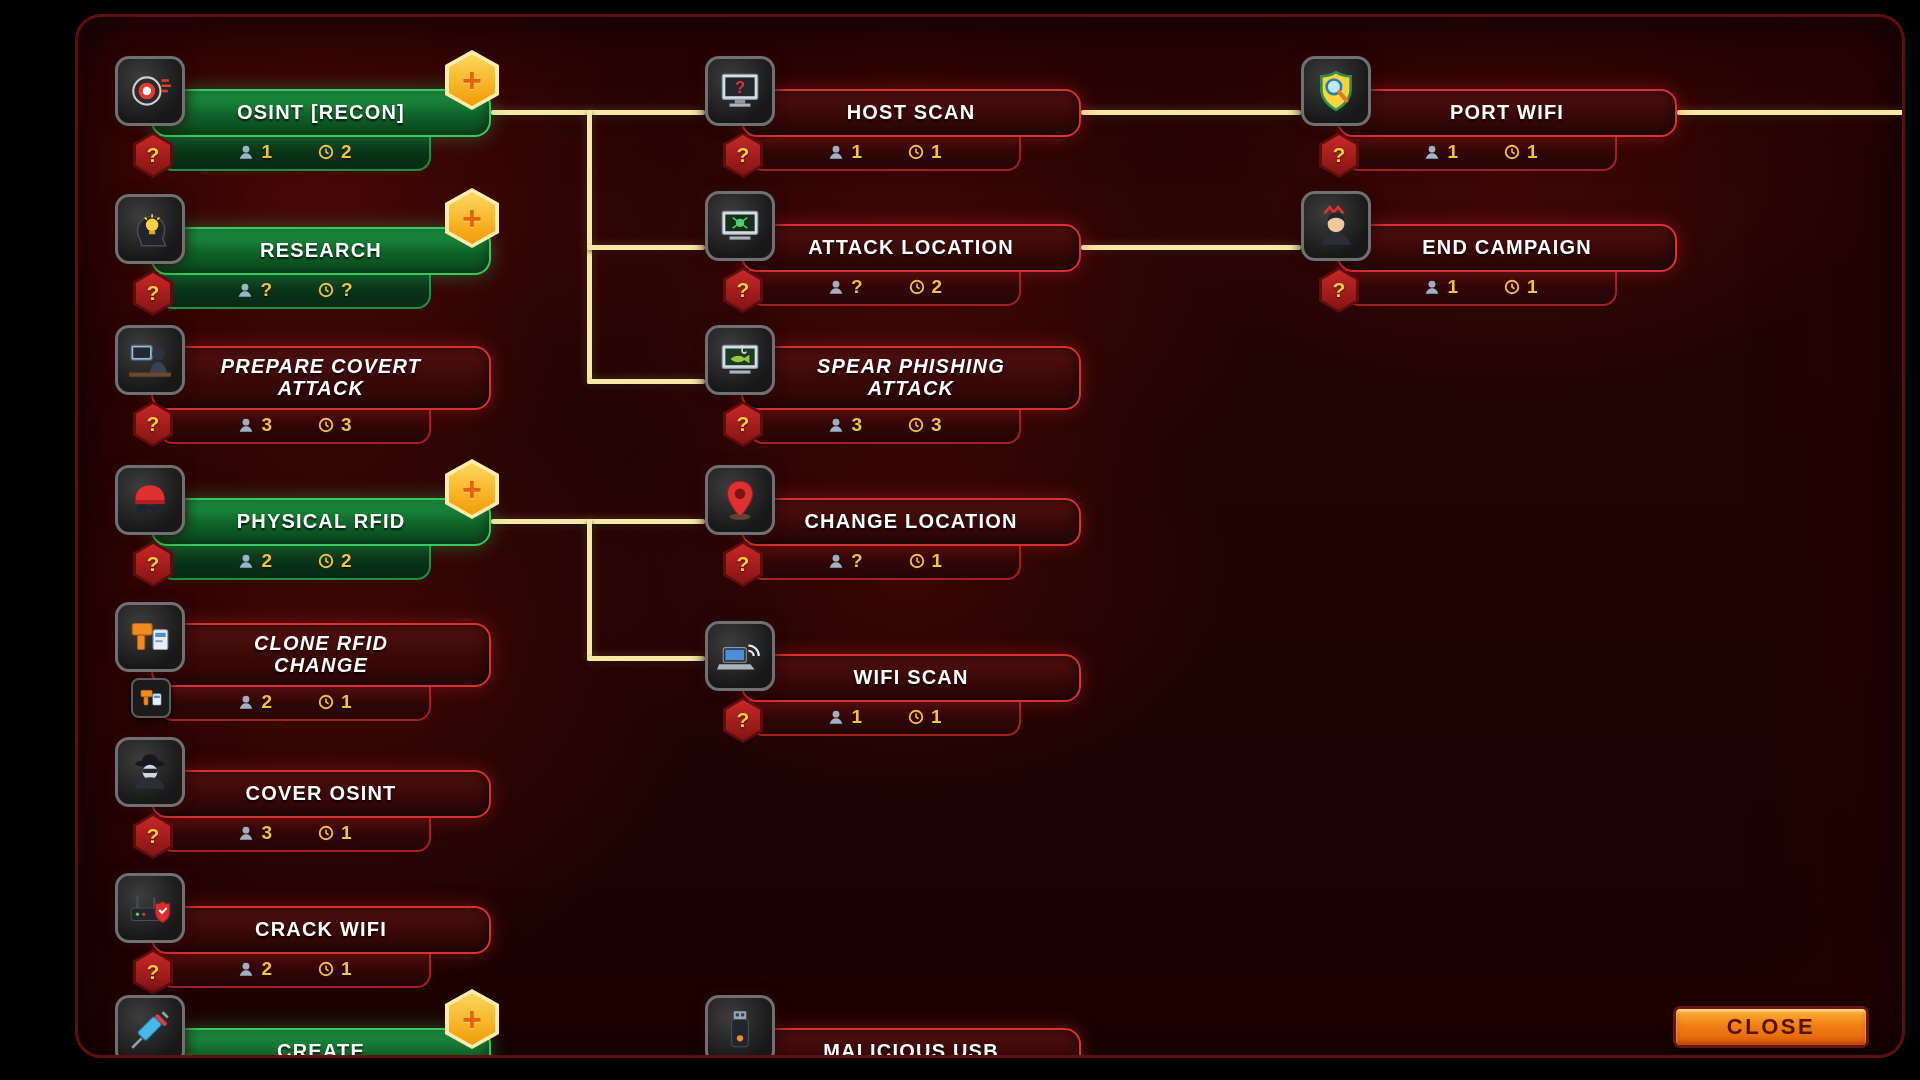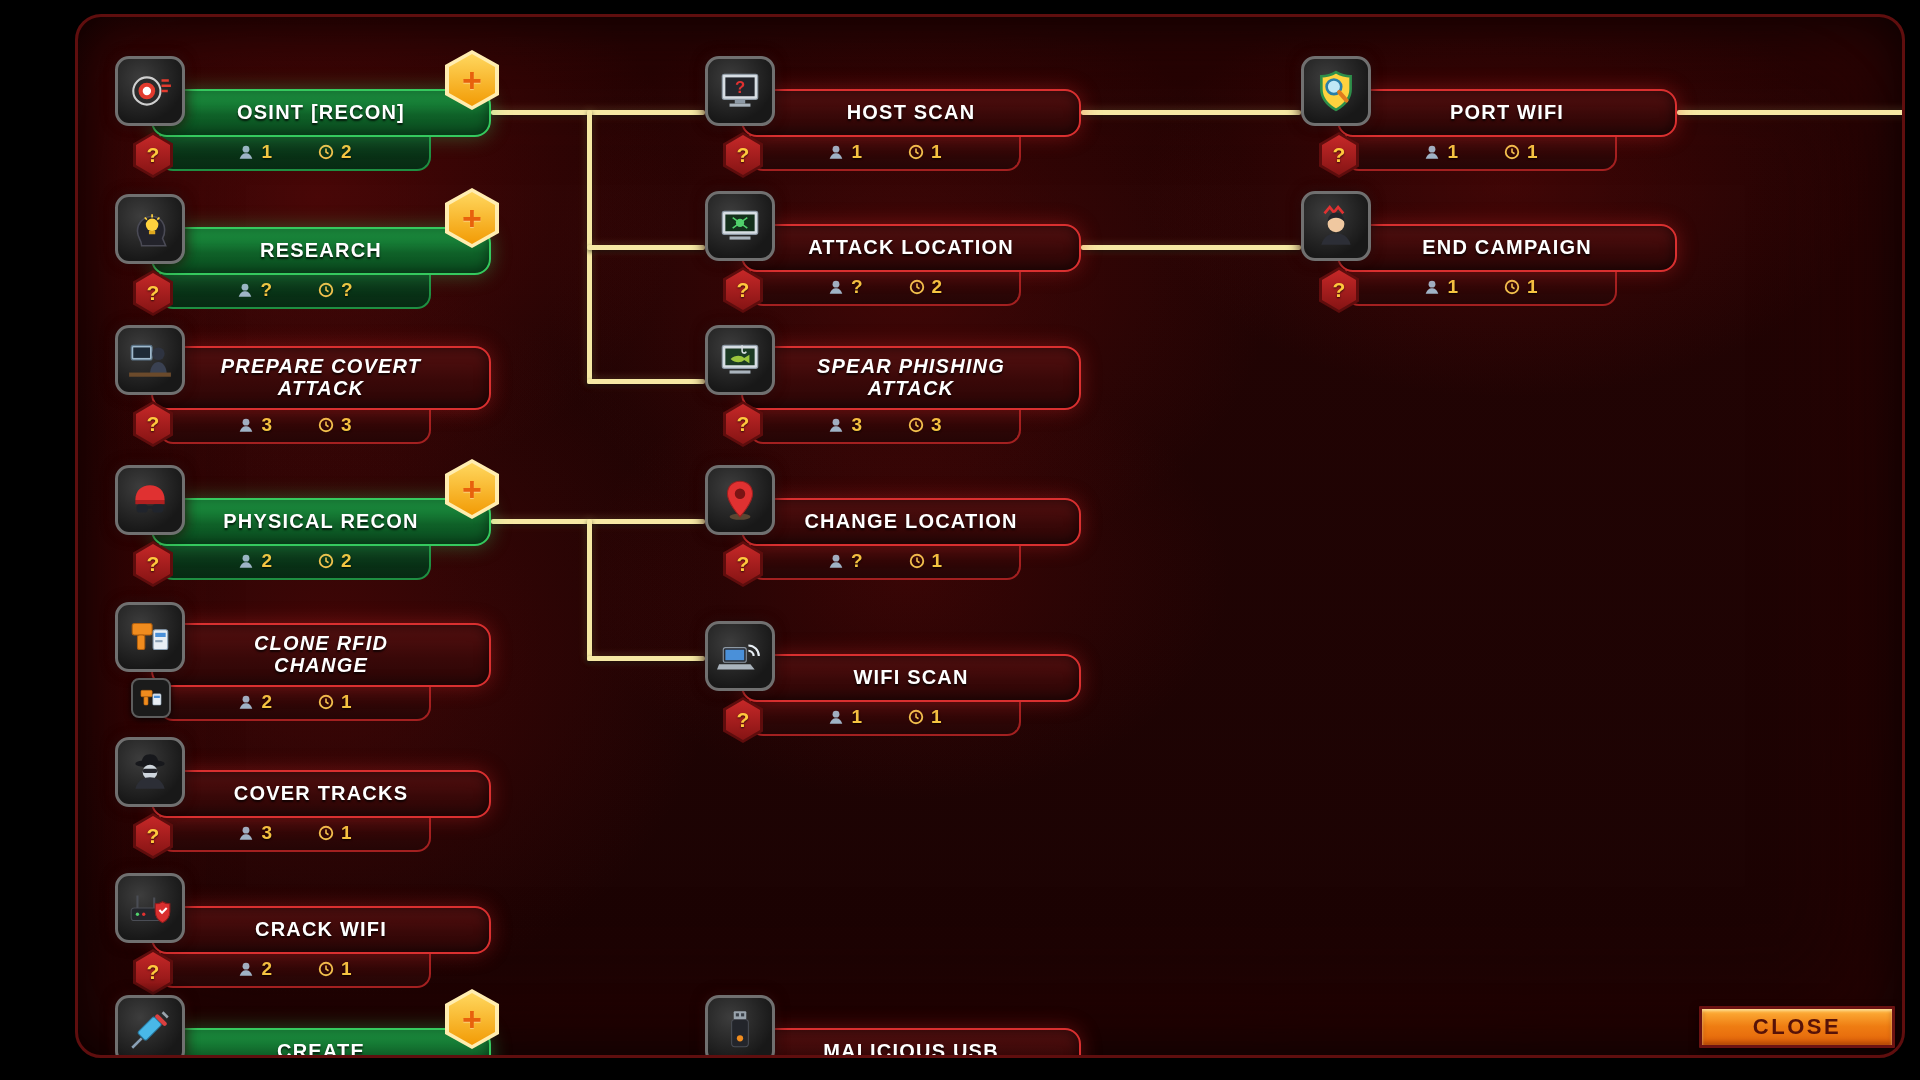--- a/index.html
+++ b/index.html
@@ -52,26 +52,26 @@
   .hex{position:absolute;display:flex;align-items:center;justify-content:center;z-index:4;
        clip-path:polygon(50% 0,100% 25%,100% 75%,50% 100%,0 75%,0 25%);}
   .hex::before{content:"";position:absolute;inset:3px;clip-path:inherit;z-index:0;}
   .hex span{position:relative;z-index:1;font-weight:700;}
   .hex-q{left:18px;top:76px;width:40px;height:46px;background:#5e0d0d;}
   .hex-q::before{background:linear-gradient(180deg,#c62828,#851414);}
   .hex-q span{color:#ffc83d;font-size:21px;text-shadow:0 1px 2px rgba(0,0,0,.7);}
   .hex-plus{left:330px;top:-6px;width:54px;height:60px;background:#ffedb0;}
   .hex-plus::before{inset:4px;background:linear-gradient(180deg,#ffd75e,#f29b05);}
   .hex-plus span{color:#e8610c;font-size:34px;line-height:1;text-shadow:0 1px 1px rgba(255,255,255,.4);}
-  .close-btn{position:absolute;left:1595px;top:989px;width:196px;height:42px;border-radius:1px;box-sizing:border-box;
+  .close-btn{position:absolute;left:1595px;top:989px;width:196px;height:42px;border-radius:7px;box-sizing:border-box;
        background:linear-gradient(180deg,#ffb33c,#ef7d12 48%,#e2620a);
        border:3px solid #6b1212;cursor:pointer;z-index:5;
        box-shadow:0 4px 10px rgba(0,0,0,.55), inset 0 2px 3px rgba(255,240,180,.75), inset 0 -3px 5px rgba(140,50,0,.6);
        color:#571208;font-weight:800;font-size:22px;letter-spacing:2.5px;
-       display:flex;align-items:center;justify-content:center;margin-left:26px;}
+       display:flex;align-items:center;justify-content:center;}
 </style>
 </head>
 <body>
 
 <div class="stage">
   <div class="panel">
 
     <div class="link" style="left:413px;top:93px;width:214px;height:5px"></div>
     <div class="link" style="left:509px;top:93px;width:5px;height:274px"></div>
     <div class="link" style="left:509px;top:228px;width:118px;height:5px"></div>
@@ -184,21 +184,21 @@
             <rect x="2" y="34" width="40" height="4" fill="#6b4a2b"></rect>
           </svg>
       </div>
       <div class="hex hex-q">
           <span>?</span>
         </div>
     </div>
 
     <div class="node green c1" style="top:448px">
       <div class="bar">
-          <span>PHYSICAL RECON</span>
+          <span>PHYSICAL RFID</span>
         </div>
       <div class="stats">
         <span class="stat">
             <svg width="16" height="16" viewBox="0 0 14 14">
               <circle cx="7" cy="4.5" r="3" fill="#9fb4c7"></circle>
               <path d="M1.5 13c1-4 3.5-5 5.5-5s4.5 1 5.5 5z" fill="#9fb4c7"></path>
             </svg>
             <b>2</b>
           </span>
         <span class="stat">
@@ -260,21 +260,21 @@
             <rect x="5" y="9" width="19" height="11" rx="2" fill="#f08c1e" stroke="#b5610e"></rect>
             <rect x="10" y="20" width="7" height="14" rx="2" fill="#f08c1e" stroke="#b5610e"></rect>
             <rect x="25" y="15" width="14" height="19" rx="2" fill="#e8eef4" stroke="#8aa0b5"></rect>
             <rect x="27" y="18" width="10" height="4" fill="#4a90d9"></rect>
           </svg>
       </div>
     </div>
 
     <div class="node c1" style="top:720px">
       <div class="bar">
-          <span>COVER TRACKS</span>
+          <span>COVER OSINT</span>
         </div>
       <div class="stats">
         <span class="stat">
             <svg width="16" height="16" viewBox="0 0 14 14">
               <circle cx="7" cy="4.5" r="3" fill="#9fb4c7"></circle>
               <path d="M1.5 13c1-4 3.5-5 5.5-5s4.5 1 5.5 5z" fill="#9fb4c7"></path>
             </svg>
             <b>3</b>
           </span>
         <span class="stat">

